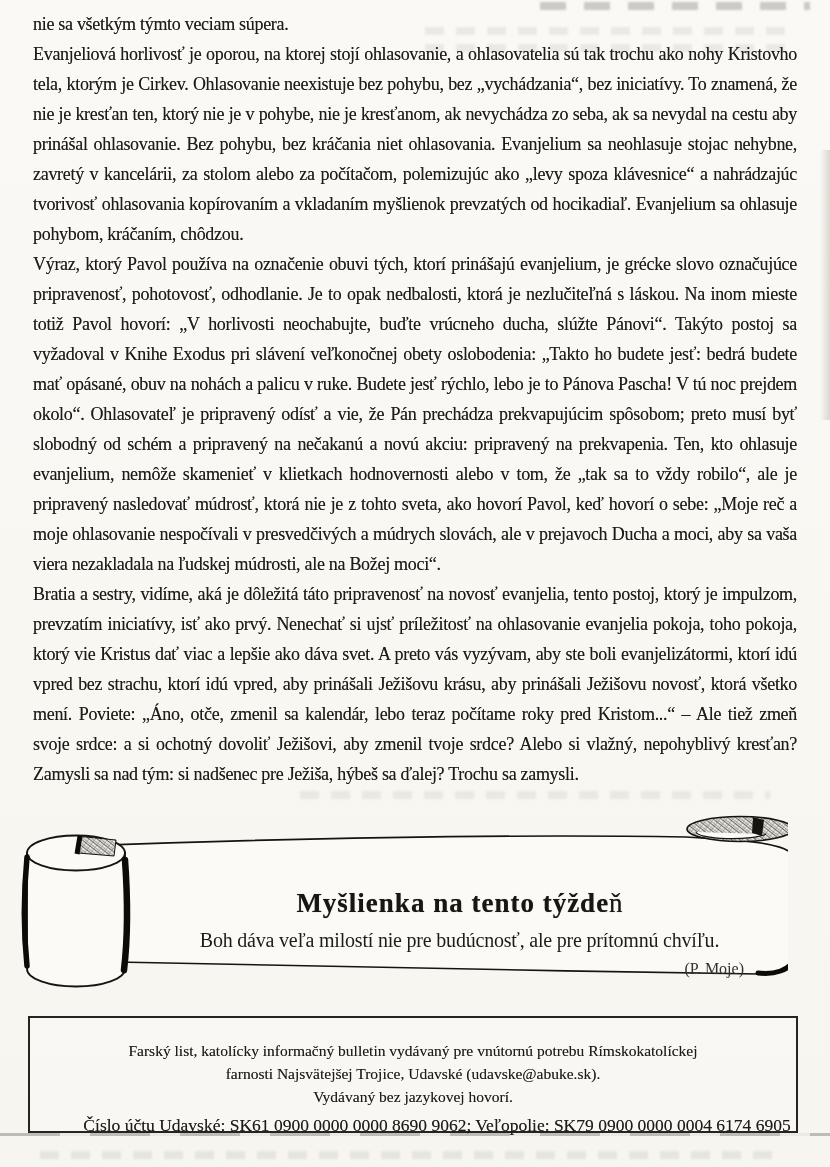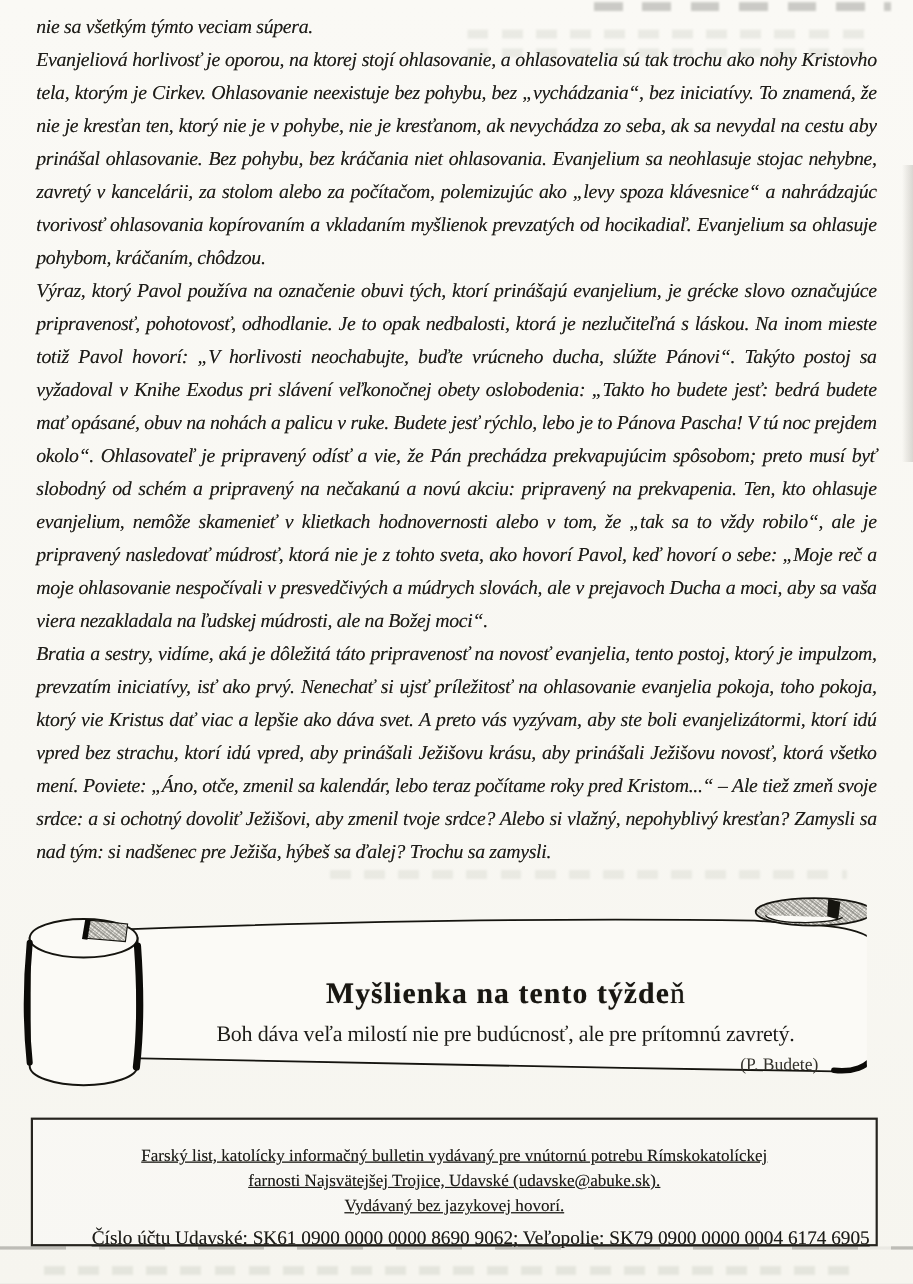--- a/index.html
+++ b/index.html
@@ -7,37 +7,37 @@
     position:relative; width:830px; height:1167px; overflow:hidden;
     background:linear-gradient(180deg,#faf9f5 0%, #f8f7f2 60%, #f6f5ef 100%);
     font-family:"Liberation Serif", serif; color:#1d1c18;
   }
   
   .article{
     position:absolute; top:9px; left:33px; width:764px;
     font-size:18px; line-height:30px; letter-spacing:-0.3px;
     text-align:justify; text-shadow:0 0 0.6px rgba(25,22,16,0.55);
   }
-  .article p{margin:0;font-style:italic;}
+  .article p{margin:0;}
   
   .scroll-wrap{position:absolute; left:18px; top:812px; width:770px; height:205px;}
   .scroll-wrap svg{position:absolute; left:0; top:0;}
   .scroll-text{position:absolute; left:135px; right:22px; top:36px; text-align:center; z-index:2;margin-top:40px;}
   .scroll-title{font-size:27px; font-weight:bold; letter-spacing:1px; color:#181611;
     text-shadow:0 0 0.7px rgba(20,18,12,0.6);}
   .title-thin{font-weight:normal; letter-spacing:0;}
   .scroll-quote{font-size:20px; margin-top:10px; letter-spacing:-0.2px;}
   .scroll-attrib{font-size:16px; text-align:right; padding-right:22px; margin-top:8px; color:#34322c;}
   
   .footer-box{
     position:absolute; left:28px; top:1016px; width:770px; height:117px;
     border:2px solid #26241f; box-sizing:border-box; text-align:center; padding-top:21px;
     background:rgba(255,255,255,0.25);
   }
-  .f-line{text-shadow:0 0 0.5px rgba(30,28,22,0.5);text-decoration:underline;}
+  .f-line{text-shadow:0 0 0.5px rgba(30,28,22,0.5);}
   .f-small{font-size:15.5px; line-height:23px;}
   .f-big{font-size:17.5px; margin-top:7px;padding-left:48px;}
   
   .bleed{position:absolute; pointer-events:none; filter:blur(1.1px);}
   .smudge-row{
     height:8px; margin:9px 0;
     background:repeating-linear-gradient(90deg, rgba(104,116,92,0.55) 0 19px, rgba(104,116,92,0) 19px 31px);
   }
   .bleed-topmost{left:540px; top:0px; width:270px; height:12px; opacity:0.35;}
   .bleed-topmost .smudge-row{margin:2px 0; background:repeating-linear-gradient(90deg, rgba(60,62,55,0.7) 0 26px, rgba(60,62,55,0) 26px 44px);}
@@ -104,22 +104,22 @@
         <path d="M9 41 L9 157 A49 17.5 0 0 0 107 157 L107 41 Z" fill="#fbfaf6" stroke="#15140f" stroke-width="1.8"></path>
         <ellipse cx="58" cy="41" rx="49" ry="17.5" fill="#fbfaf6" stroke="#15140f" stroke-width="1.8"></ellipse>
         <path d="M63 24.5 L98 28 L96 44 L60 41 Z" fill="url(#hatch)" stroke="#15140f" stroke-width="1"></path>
         <path d="M62 24 L59 42" stroke="#0c0b08" stroke-width="5"></path>
         <path d="M9 45 C5.5 82 5.5 120 9 154" fill="none" stroke="#0c0b08" stroke-width="5.5" stroke-linecap="round"></path>
         <path d="M107 48 C110 90 109.5 128 106 158" fill="none" stroke="#0c0b08" stroke-width="6.5" stroke-linecap="round"></path>
       </g>
     </svg>
     <div class="scroll-text">
       <div class="scroll-title"><span>Myšlienka na tento týžde</span><span class="title-thin">ň</span></div>
-      <div class="scroll-quote">Boh dáva veľa milostí nie pre budúcnosť, ale pre prítomnú zavretý.</div>
-      <div class="scroll-attrib">(P. Budete)</div>
+      <div class="scroll-quote">Boh dáva veľa milostí nie pre budúcnosť, ale pre prítomnú chvíľu.</div>
+      <div class="scroll-attrib">(P. Moje)</div>
     </div>
   </div>
 
   <div class="footer-box">
     <div class="f-line f-small">Farský list, katolícky informačný bulletin vydávaný pre vnútornú potrebu Rímskokatolíckej</div>
     <div class="f-line f-small">farnosti Najsvätejšej Trojice, Udavské (udavske@abuke.sk).</div>
     <div class="f-line f-small">Vydávaný bez jazykovej hovorí.</div>
     <div class="f-line f-big">Číslo účtu Udavské: SK61 0900 0000 0000 8690 9062; Veľopolie: SK79 0900 0000 0004 6174 6905</div>
   </div>
   <div class="page-edge-bottom"></div>

